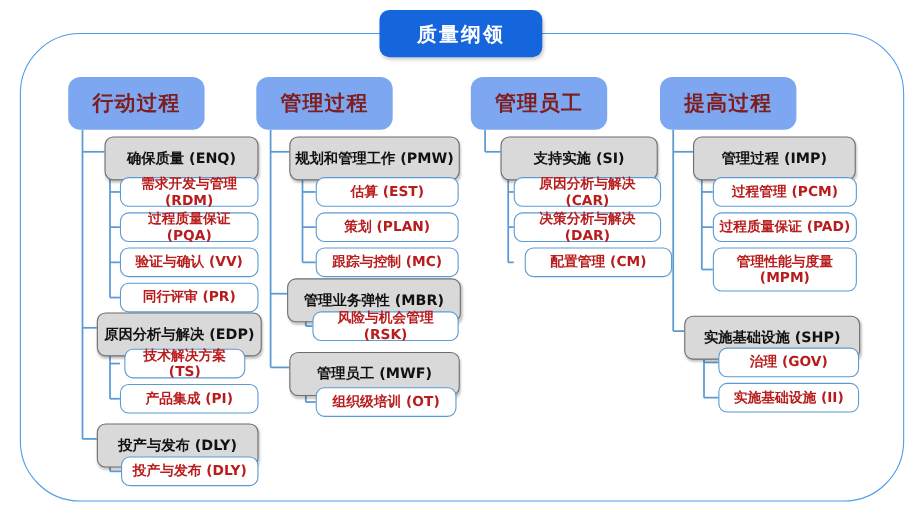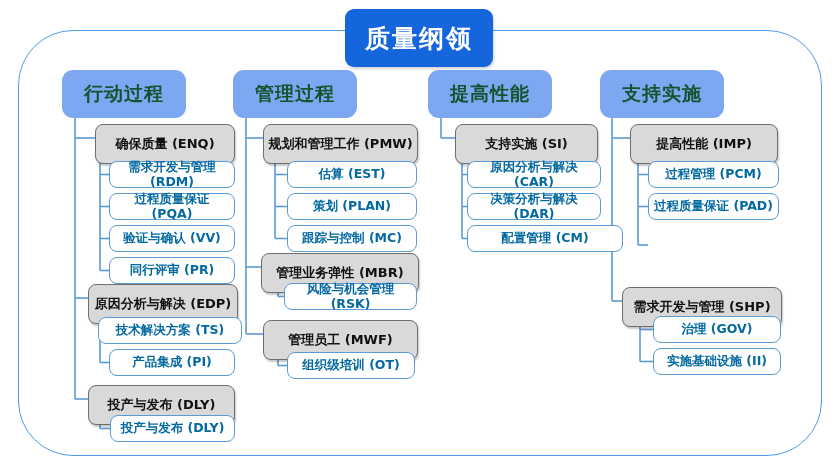--- a/index.html
+++ b/index.html
@@ -5,39 +5,39 @@
   html,body{margin:0;padding:0;background:#ffffff;}
   body{font-family:"DejaVu Sans","Liberation Sans",sans-serif;}
   .stage{position:relative;width:839px;height:469px;background:#ffffff;overflow:hidden;}
 
   .frame{position:absolute;left:18px;top:30px;width:802px;height:424px;
     border:1.6px solid var(--frame_border,#4F9CEA);border-radius:55px;background:transparent;}
 
   .connectors{position:absolute;left:0;top:0;width:839px;height:469px;pointer-events:none;}
   .connectors path{fill:none;stroke:var(--connector,#5B9BD5);stroke-width:1.6;}
 
-  .title{position:absolute;left:345px;top:9px;width:148px;height:58px;
+  .title{position:absolute;left:345px;top:9px;width:148px;height:43px;
     background:var(--title_bg,#1565DC);border-radius:9px;color:#ffffff;
-    font-size:25px;font-weight:bold;display:flex;align-items:center;justify-content:center;
+    font-size:18px;font-weight:bold;display:flex;align-items:center;justify-content:center;
     letter-spacing:2px;box-shadow:1px 2px 3px rgba(0,0,0,0.18);}
 
   .hdr{position:absolute;top:70px;width:124px;height:48px;
-    background:var(--header_bg,#7EA7F2);border-radius:11px;color:#14532d;
+    background:var(--header_bg,#7EA7F2);border-radius:11px;color:#7f1d1d;
     font-size:19px;font-weight:bold;display:flex;align-items:center;justify-content:center;
     letter-spacing:1px;}
 
   .grp{position:absolute;height:40px;background:var(--group_bg,#D9D9D9);
     border:1.5px solid var(--group_border,#6E6E6E);border-radius:8px;
     color:#111;font-size:13px;font-weight:bold;
     display:flex;align-items:center;justify-content:center;text-align:center;
     box-shadow:1px 2px 2px rgba(0,0,0,0.22);box-sizing:border-box;}
 
   .leaf{position:absolute;height:27px;background:#ffffff;
     border:1.5px solid var(--leaf_border,#5B9BD5);border-radius:8px;
-    color:#0369a1;font-size:12.5px;font-weight:bold;line-height:1.15;
+    color:#b91c1c;font-size:12.5px;font-weight:bold;line-height:1.15;
     display:flex;align-items:center;justify-content:center;text-align:center;
     box-sizing:border-box;padding:0 2px;}
 </style>
 </head>
 <body>
 
 <div class="stage">
 
   <div class="frame"></div>
 
@@ -91,48 +91,49 @@
       <path d="M640,315 V361.5"></path>
       <path d="M640,329.5 H653"></path>
         <path d="M640,361.5 H653"></path>
     </g>
   </svg>
 
   <div class="title">质量纲领</div>
 
   <div class="hdr" style="left:62px">行动过程</div>
   <div class="hdr" style="left:233px">管理过程</div>
-  <div class="hdr" style="left:428px">提高性能</div>
-  <div class="hdr" style="left:600px">支持实施</div>
+  <div class="hdr" style="left:428px">管理员工</div>
+  <div class="hdr" style="left:600px">提高过程</div>
 
   <div class="grp" style="left:95px;top:124px;width:140px">确保质量 (ENQ)</div>
   <div class="leaf" style="left:109px;top:161px;width:126px">需求开发与管理 (RDM)</div>
   <div class="leaf" style="left:109px;top:193px;width:126px">过程质量保证 (PQA)</div>
   <div class="leaf" style="left:109px;top:225px;width:126px">验证与确认 (VV)</div>
   <div class="leaf" style="left:109px;top:257px;width:126px">同行评审 (PR)</div>
   <div class="grp" style="left:88px;top:284px;width:150px">原因分析与解决 (EDP)</div>
-  <div class="leaf" style="left:98px;top:317px;width:144px">技术解决方案 (TS)</div>
+  <div class="leaf" style="left:113px;top:317px;width:110px">技术解决方案 (TS)</div>
   <div class="leaf" style="left:109px;top:349px;width:126px">产品集成 (PI)</div>
   <div class="grp" style="left:88px;top:385px;width:147px">投产与发布 (DLY)</div>
   <div class="leaf" style="left:110px;top:415px;width:125px">投产与发布 (DLY)</div>
 
   <div class="grp" style="left:263px;top:124px;width:155px">规划和管理工作 (PMW)</div>
   <div class="leaf" style="left:287px;top:161px;width:130px">估算 (EST)</div>
   <div class="leaf" style="left:287px;top:193px;width:130px">策划 (PLAN)</div>
   <div class="leaf" style="left:287px;top:225px;width:130px">跟踪与控制 (MC)</div>
   <div class="grp" style="left:261px;top:253px;width:158px">管理业务弹性 (MBR)</div>
   <div class="leaf" style="left:284px;top:283px;width:133px">风险与机会管理 (RSK)</div>
   <div class="grp" style="left:263px;top:320px;width:155px">管理员工 (MWF)</div>
   <div class="leaf" style="left:287px;top:352px;width:128px">组织级培训 (OT)</div>
 
   <div class="grp" style="left:455px;top:124px;width:143px">支持实施 (SI)</div>
   <div class="leaf" style="left:467px;top:161px;width:134px">原因分析与解决 (CAR)</div>
   <div class="leaf" style="left:467px;top:193px;width:134px">决策分析与解决 (DAR)</div>
-  <div class="leaf" style="left:467px;top:225px;width:156px">配置管理 (CM)</div>
+  <div class="leaf" style="left:477px;top:225px;width:134px">配置管理 (CM)</div>
 
-  <div class="grp" style="left:630px;top:124px;width:148px">提高性能 (IMP)</div>
+  <div class="grp" style="left:630px;top:124px;width:148px">管理过程 (IMP)</div>
   <div class="leaf" style="left:648px;top:161px;width:131px">过程管理 (PCM)</div>
   <div class="leaf" style="left:648px;top:193px;width:131px">过程质量保证 (PAD)</div>
-  <div class="grp" style="left:622px;top:287px;width:160px">需求开发与管理 (SHP)</div>
+  <div class="leaf" style="left:648px;top:225px;width:131px;height:40px">管理性能与度量 (MPM)</div>
+  <div class="grp" style="left:622px;top:287px;width:160px">实施基础设施 (SHP)</div>
   <div class="leaf" style="left:653px;top:316px;width:128px">治理 (GOV)</div>
   <div class="leaf" style="left:653px;top:348px;width:128px">实施基础设施 (II)</div>
 
 </div>
 
 </body></html>

